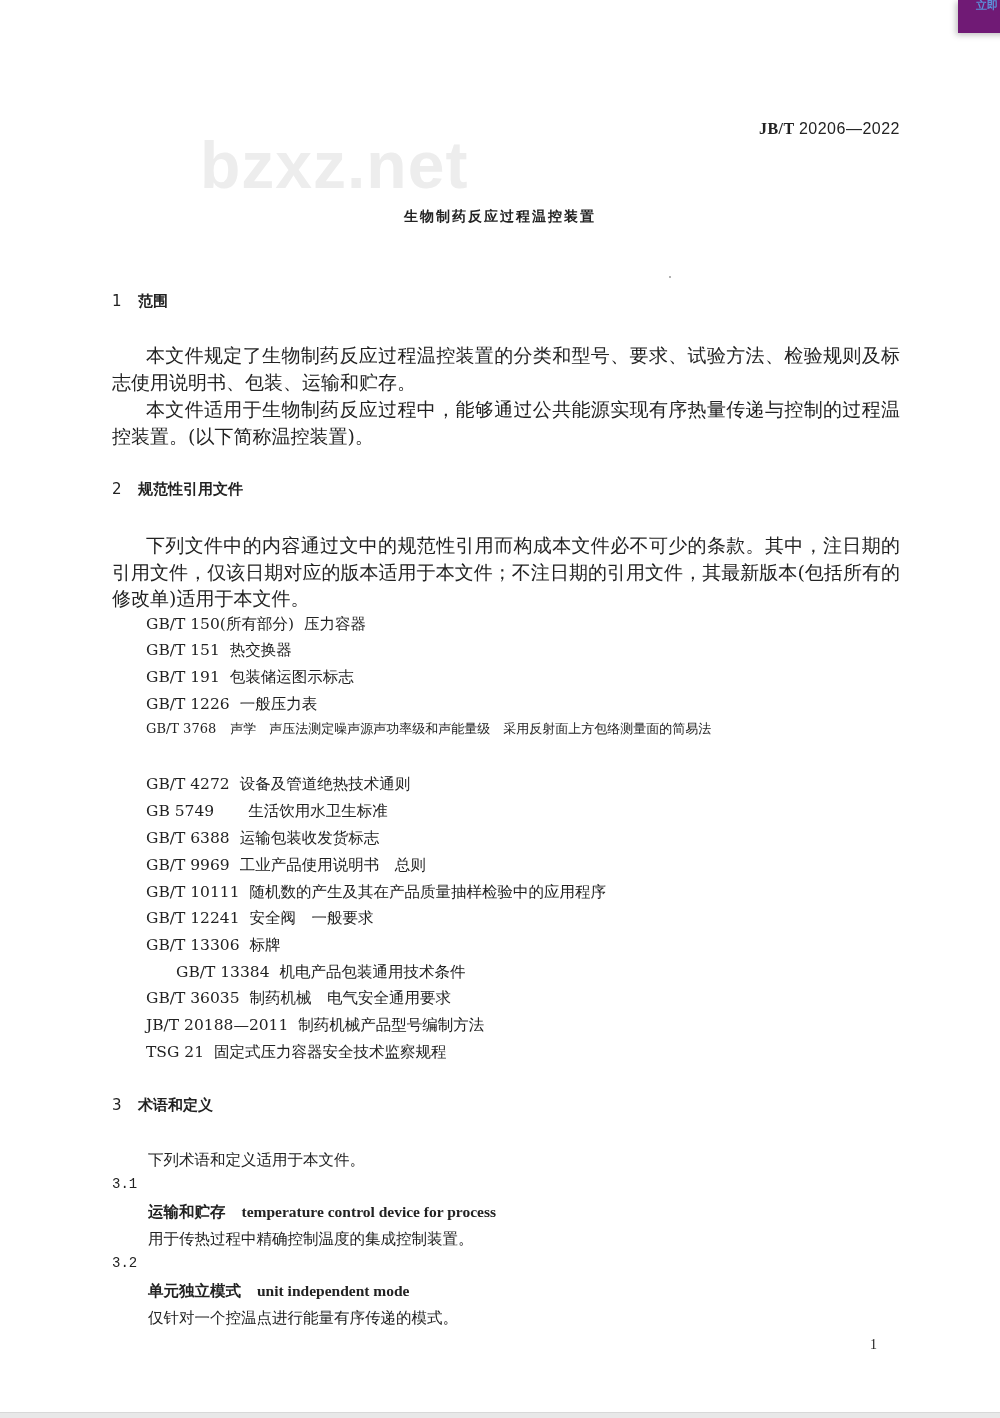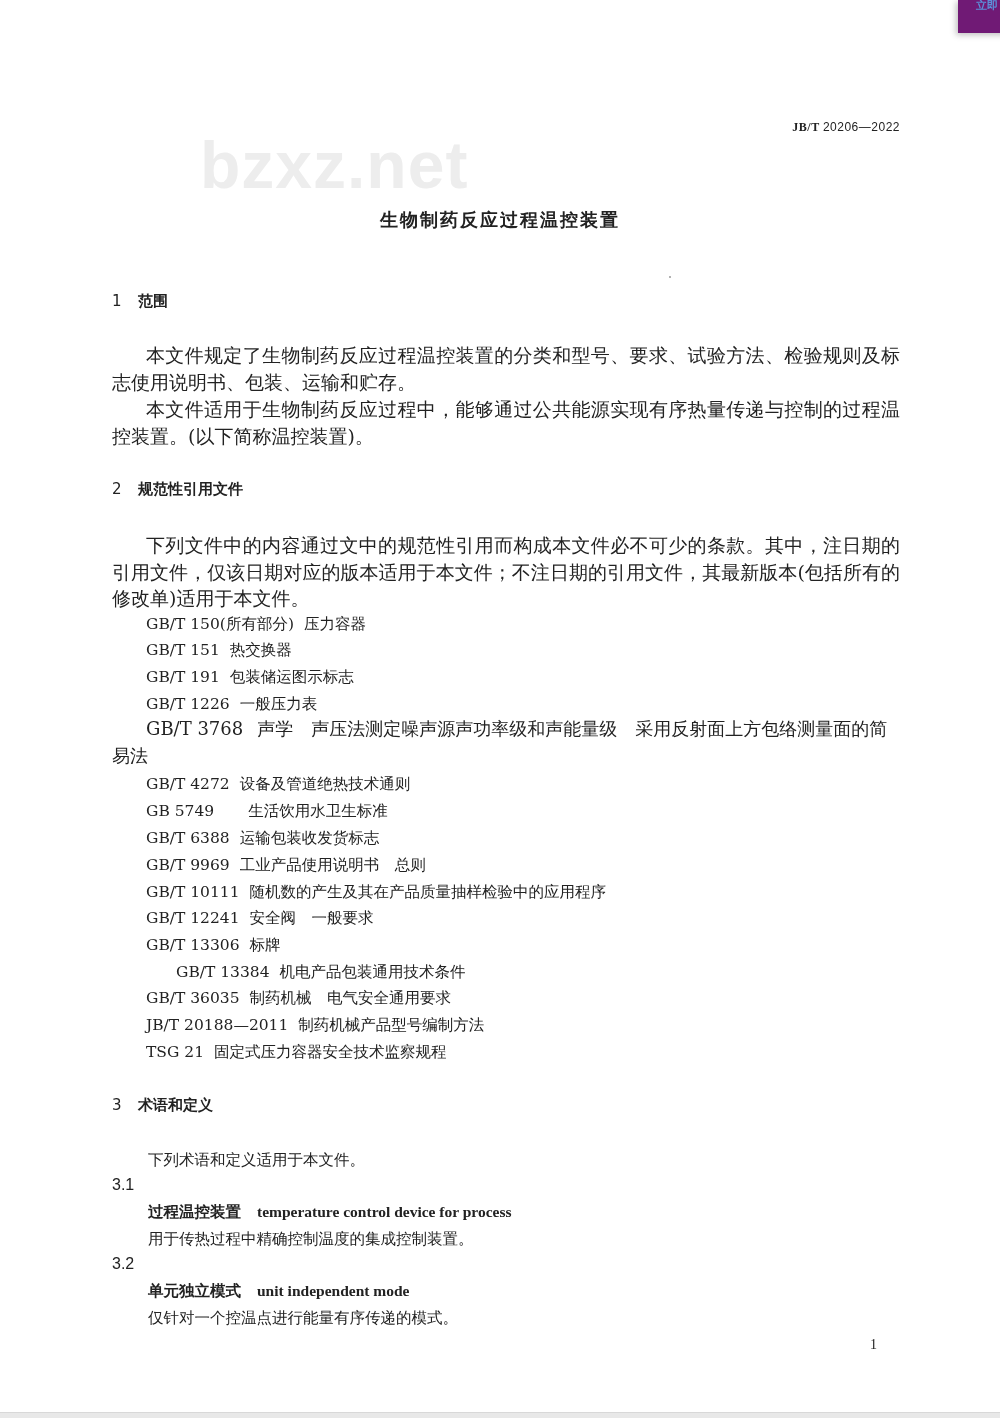--- a/index.html
+++ b/index.html
@@ -18,57 +18,57 @@
       background:#701a75; box-shadow:-2px 2px 6px rgba(0,0,0,0.25);
       overflow:hidden;
       font-weight:bold;
     }
     .corner-widget span {
       position:absolute; left:18px; top:-2px; font-size:11px; color:#5b8fd9;
       font-family:"DejaVu Sans", sans-serif; white-space:nowrap;
     }
     .std-no {
       position:absolute; right:100px; top:120px;
-      font-size:12px; font-weight:bold; letter-spacing:0.5px;
+      font-size:16px; font-weight:bold; letter-spacing:0.5px;
       font-family:"Liberation Serif", serif;
       text-align:right;
     }
     .std-no .num { font-family:"Liberation Sans", sans-serif; font-weight:normal; }
     .watermark {
       position:absolute; left:200px; top:132px;
       font-family:"Liberation Sans", sans-serif; font-weight:bold;
       font-size:66px; color:#ededed; letter-spacing:1px; line-height:1;
     }
     .doc-title {
       position:absolute; left:0; width:1000px; top:208px; text-align:center;
       font-family:"DejaVu Sans", sans-serif; font-weight:bold;
-      font-size:18px; letter-spacing:2px; color:#222;
+      font-size:14px; letter-spacing:2px; color:#222;
     }
     .heading {
       position:absolute; left:112px;
       font-family:"DejaVu Sans", sans-serif; font-weight:bold;
       font-size:15px; color:#222;
     }
     .heading .hn { display:inline-block; width:26px; font-weight:normal; }
     .para {
       position:absolute; left:112px; width:788px;
       font-size:19px; line-height:26.5px; text-indent:34px;
       text-align:justify;
     }
     .ref {
       position:absolute; left:146px; font-size:15.5px; white-space:nowrap;
     }
     .ref .code { display:inline-block; margin-right:10px; }
     .ref-wrap {
       position:absolute; left:112px; width:788px;
-      font-size:18px; line-height:26.5px; text-indent:34px;
+      font-size:13px; line-height:26.5px; text-indent:34px;
     }
     .term-no {
-      position:absolute; left:112px; font-size:16px;
-      font-family:Liberation Sans, sans-serif;
+      position:absolute; left:112px; font-size:14px;
+      font-family:Liberation Mono, monospace;
     }
     .term-line {
       position:absolute; left:148px; font-size:15.5px; white-space:nowrap;
     }
     .term-line.bold { font-weight:bold; }
     .term-line .en { font-family:"Liberation Serif", serif; margin-left:16px; }
     .page-num {
       position:absolute; left:870px; top:1337px; font-size:14px;
       font-family:"Liberation Serif", serif;
     }
@@ -152,21 +152,21 @@
   <span class="code">TSG 21</span><span>固定式压力容器安全技术监察规程</span>
 </div>
 
 <div class="heading" style="top:1096px;">
   <span class="hn">3</span><span>术语和定义</span>
 </div>
 <div class="term-line" style="top:1150px;">下列术语和定义适用于本文件。</div>
 
 <div class="term-no" style="top:1176px;">3.1</div>
 <div class="term-line bold" style="top:1202px;">
-  <span>过程温控装置</span><span class="en">temperature control device for process</span>
+  <span>运输和贮存</span><span class="en">temperature control device for process</span>
 </div>
 <div class="term-line" style="top:1229px;">用于传热过程中精确控制温度的集成控制装置。</div>
 
 <div class="term-no" style="top:1255px;">3.2</div>
 <div class="term-line bold" style="top:1281px;">
   <span>单元独立模式</span><span class="en">unit independent mode</span>
 </div>
 <div class="term-line" style="top:1308px;">仅针对一个控温点进行能量有序传递的模式。</div>
 
 <div class="page-num">1</div>

